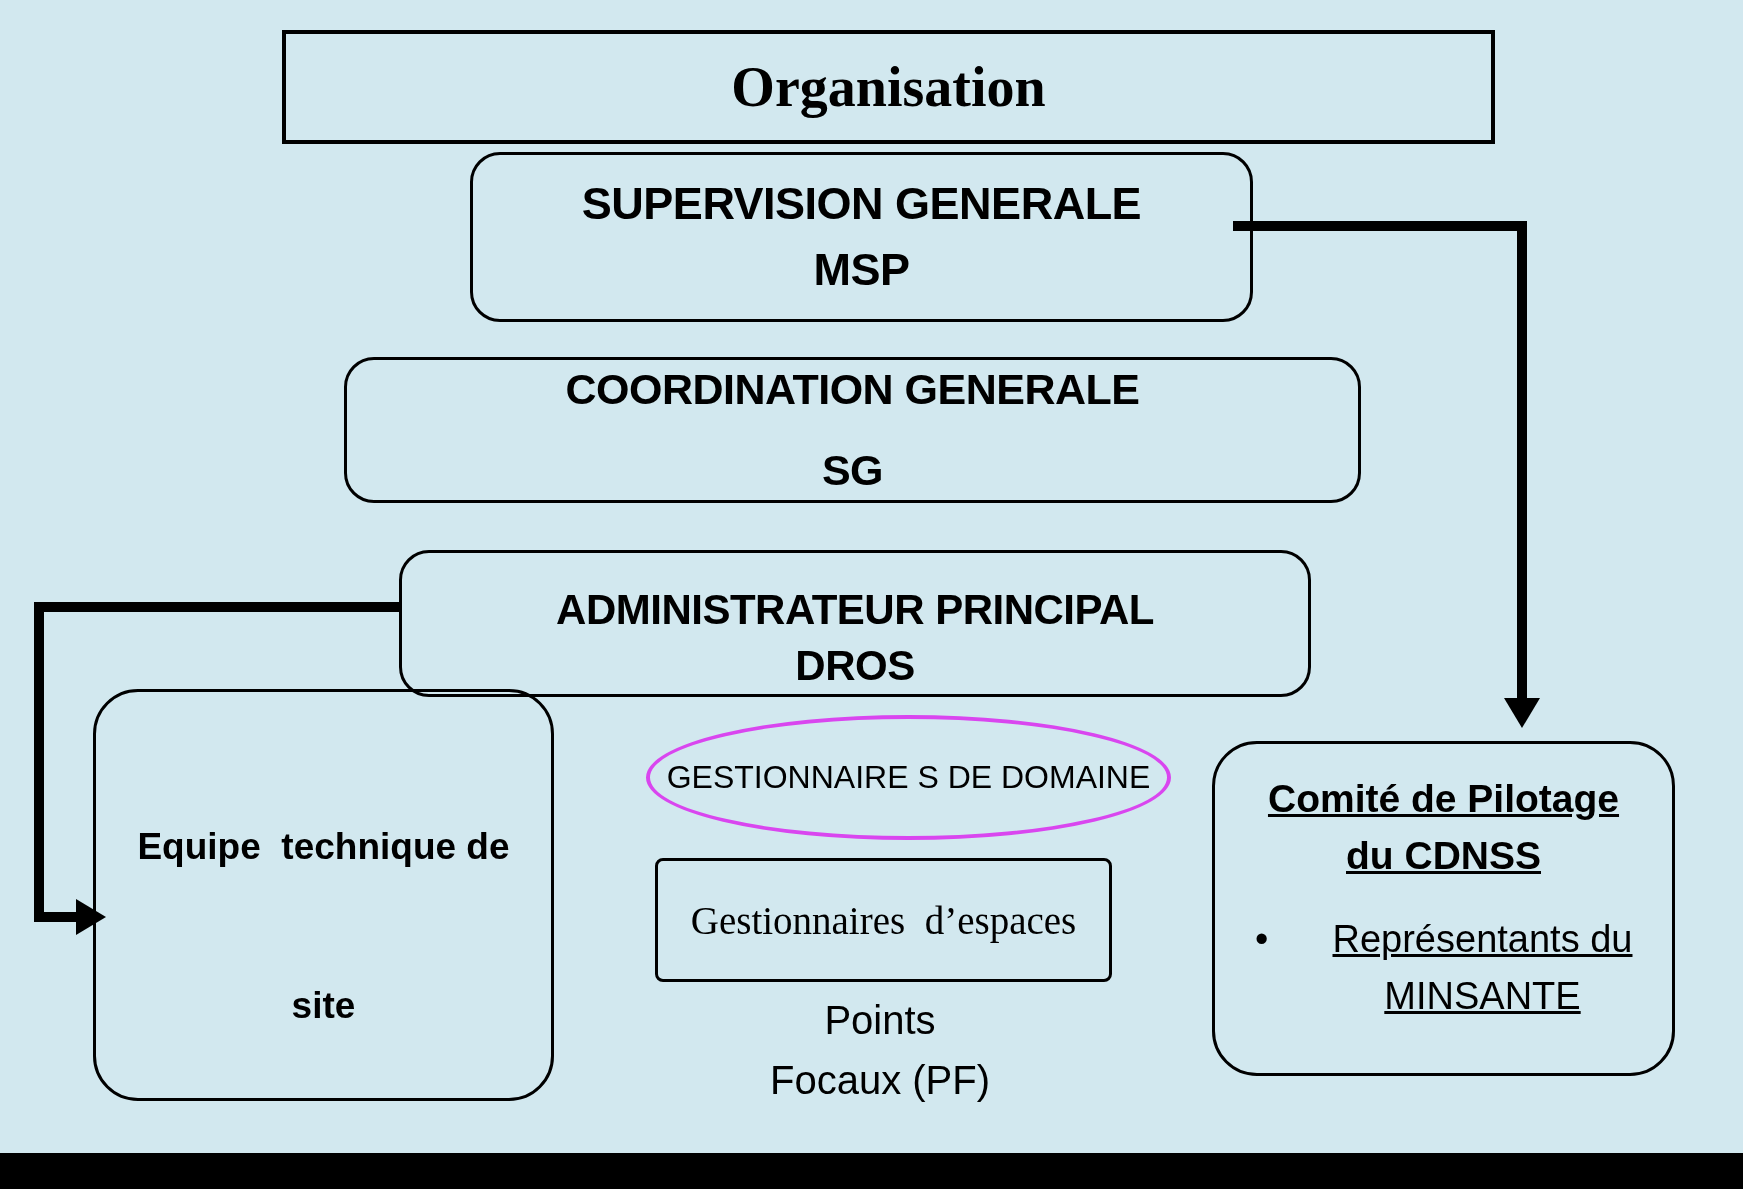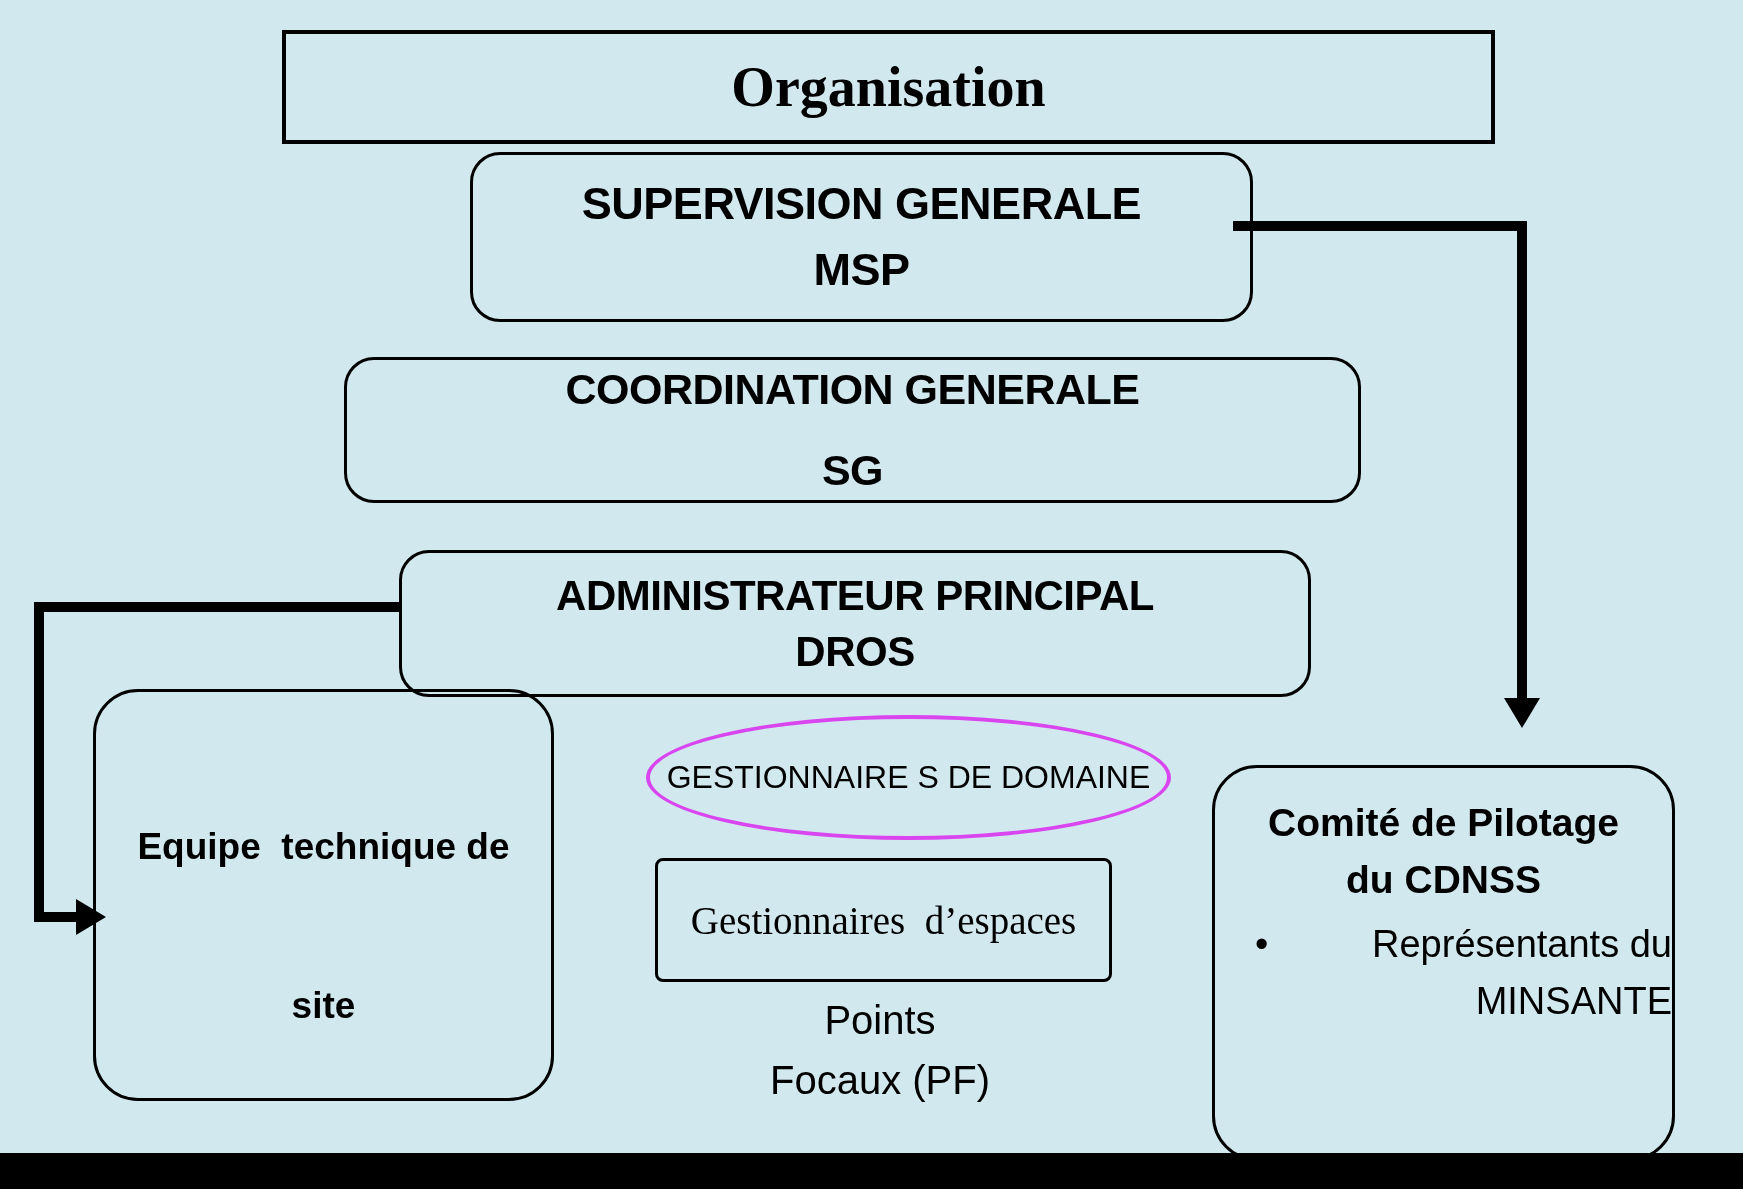--- a/index.html
+++ b/index.html
@@ -32,21 +32,21 @@
     font-weight: bold;
     font-size: 56px;
   }
   .h-box {
     border-radius: 30px;
     font-weight: bold;
     letter-spacing: -0.5px;
   }
   .sup-box  { font-size: 45px; line-height: 66px; }
   .coord-box{ font-size: 43px; line-height: 61px; gap: 20px; }
-  .adm-box  { font-size: 42px; line-height: 56px; }
+  .adm-box  { font-size: 42px; line-height: 56px; justify-content: flex-end; }
 
   .big-box {
     border-radius: 45px;
     justify-content: flex-start;
     overflow: visible;
   }
   .equipe-heading {
     font-weight: bold;
     font-size: 37px;
     line-height: 53px;
@@ -54,22 +54,22 @@
     white-space: pre-wrap;
   }
   .comite-heading {
     font-weight: bold;
     font-size: 39px;
     line-height: 57px;
     margin-top: 26px;
   }
   .bullet-list {
     align-self: stretch;
-    text-align: right;
-    margin-top: 8px;
+    text-align: center;
+    margin-top: 27px;
     padding: 0 0 0 34px;
   }
   .bullet-item {
     position: relative;
     padding-left: 44px;
     font-size: 40px;
     font-weight: bold;
     line-height: 57px;
   }
   .bullet-item::before {
@@ -170,21 +170,21 @@
 
   <div class="outline-box espaces-box" style="left:655px; top:858px; width:457px; height:124px;">
     <div>Gestionnaires  d’espaces</div>
   </div>
 
   <div class="points-block" style="left:620px; top:990px; width:520px;">
     <div>Points</div>
     <div>Focaux (PF)</div>
   </div>
 
-  <div class="outline-box big-box" style="left:1212px; top:765px; width:463px; height:396px;">
+  <div class="outline-box big-box" style="left:1212px; top:741px; width:463px; height:335px;text-decoration:underline;">
     <div class="comite-heading">
       <div>Comité de Pilotage</div>
       <div>du CDNSS</div>
     </div>
     <div class="bullet-list regular">
       <div class="bullet-item">Représentants du MINSANTE</div>
     </div>
   </div>
 
   <div class="thick-line" style="left:1233px; top:221px; width:294px; height:10px;"></div>

